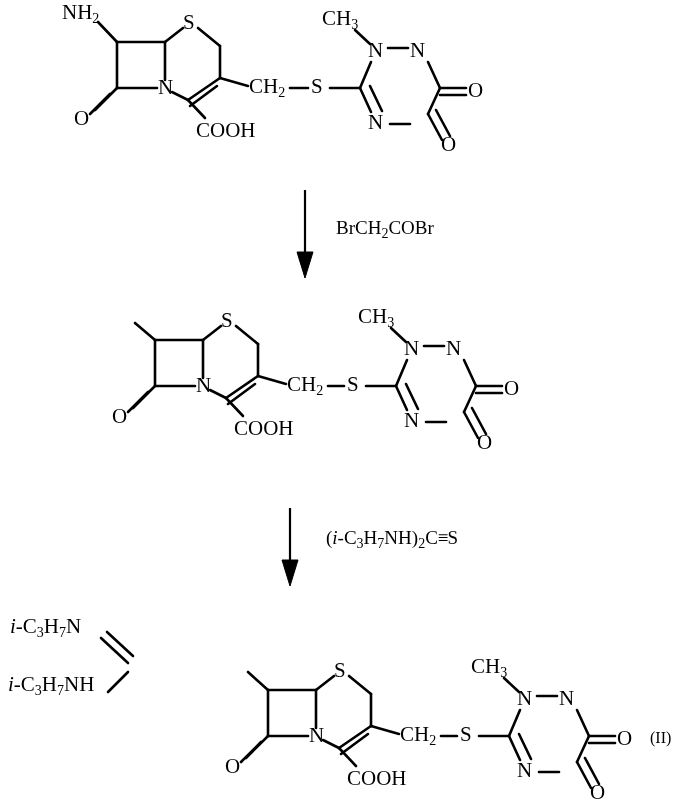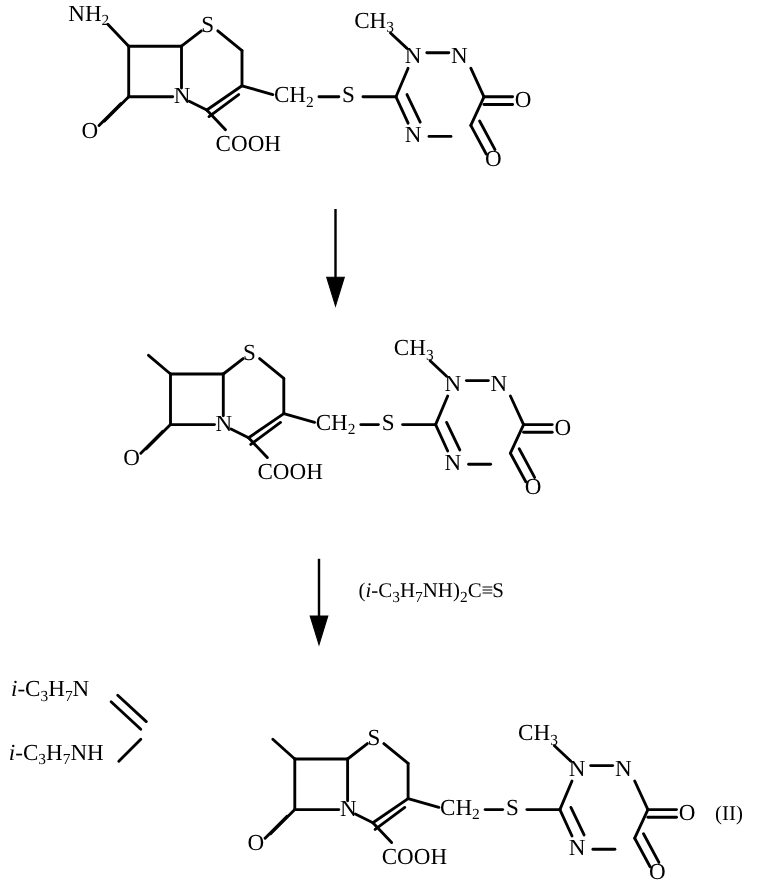--- a/index.html
+++ b/index.html
@@ -23,21 +23,21 @@
   }
   .lbl {
     position: absolute;
     white-space: nowrap;
     font-family: "Liberation Serif", "DejaVu Serif", serif;
     color: #000;
     line-height: 1;
   }
   .atom { font-size: 21px; }
   .reagent { font-size: 19px; }
-  .cmpid { font-size: 19px; }
+  .cmpid { font-size: 16px; }
   .sub { font-size: 14px; vertical-align: -0.28em; }
   .ital { font-style: italic; }
   svg { position: absolute; left:0; top:0; overflow: visible; }
   svg line, svg path, svg polygon { shape-rendering: geometricPrecision; }
 </style>
 </head>
 <body>
 
 <div id="scheme">
 
@@ -109,20 +109,23 @@
   <div class="lbl atom" style="left:368px; top:112px;">N</div>
   <div class="lbl atom" style="left:468px; top:80px;">O</div>
   <div class="lbl atom" style="left:441px; top:134px;">O</div>
 
   <svg width="689" height="800">
     <g stroke="#000" fill="#000">
       <line x1="305" y1="190" x2="305" y2="262" stroke-width="2.2"></line>
       <polygon points="305,278 297,252 313,252"></polygon>
     </g>
   </svg>
+  <div class="lbl reagent" style="left:336px; top:218px;">
+    <span>BrCH</span><span class="sub">2</span><span>COBr</span>
+  </div>
 
   <svg width="689" height="800">
     <g stroke="#000" stroke-width="2.6" fill="none" stroke-linecap="round">
 
       <line x1="135" y1="323" x2="155" y2="340"></line>
 
       <line x1="155" y1="340" x2="203" y2="340"></line>
       <line x1="203" y1="340" x2="203" y2="378"></line>
       <line x1="155" y1="386" x2="195" y2="386"></line>
       <line x1="155" y1="340" x2="155" y2="386"></line>

